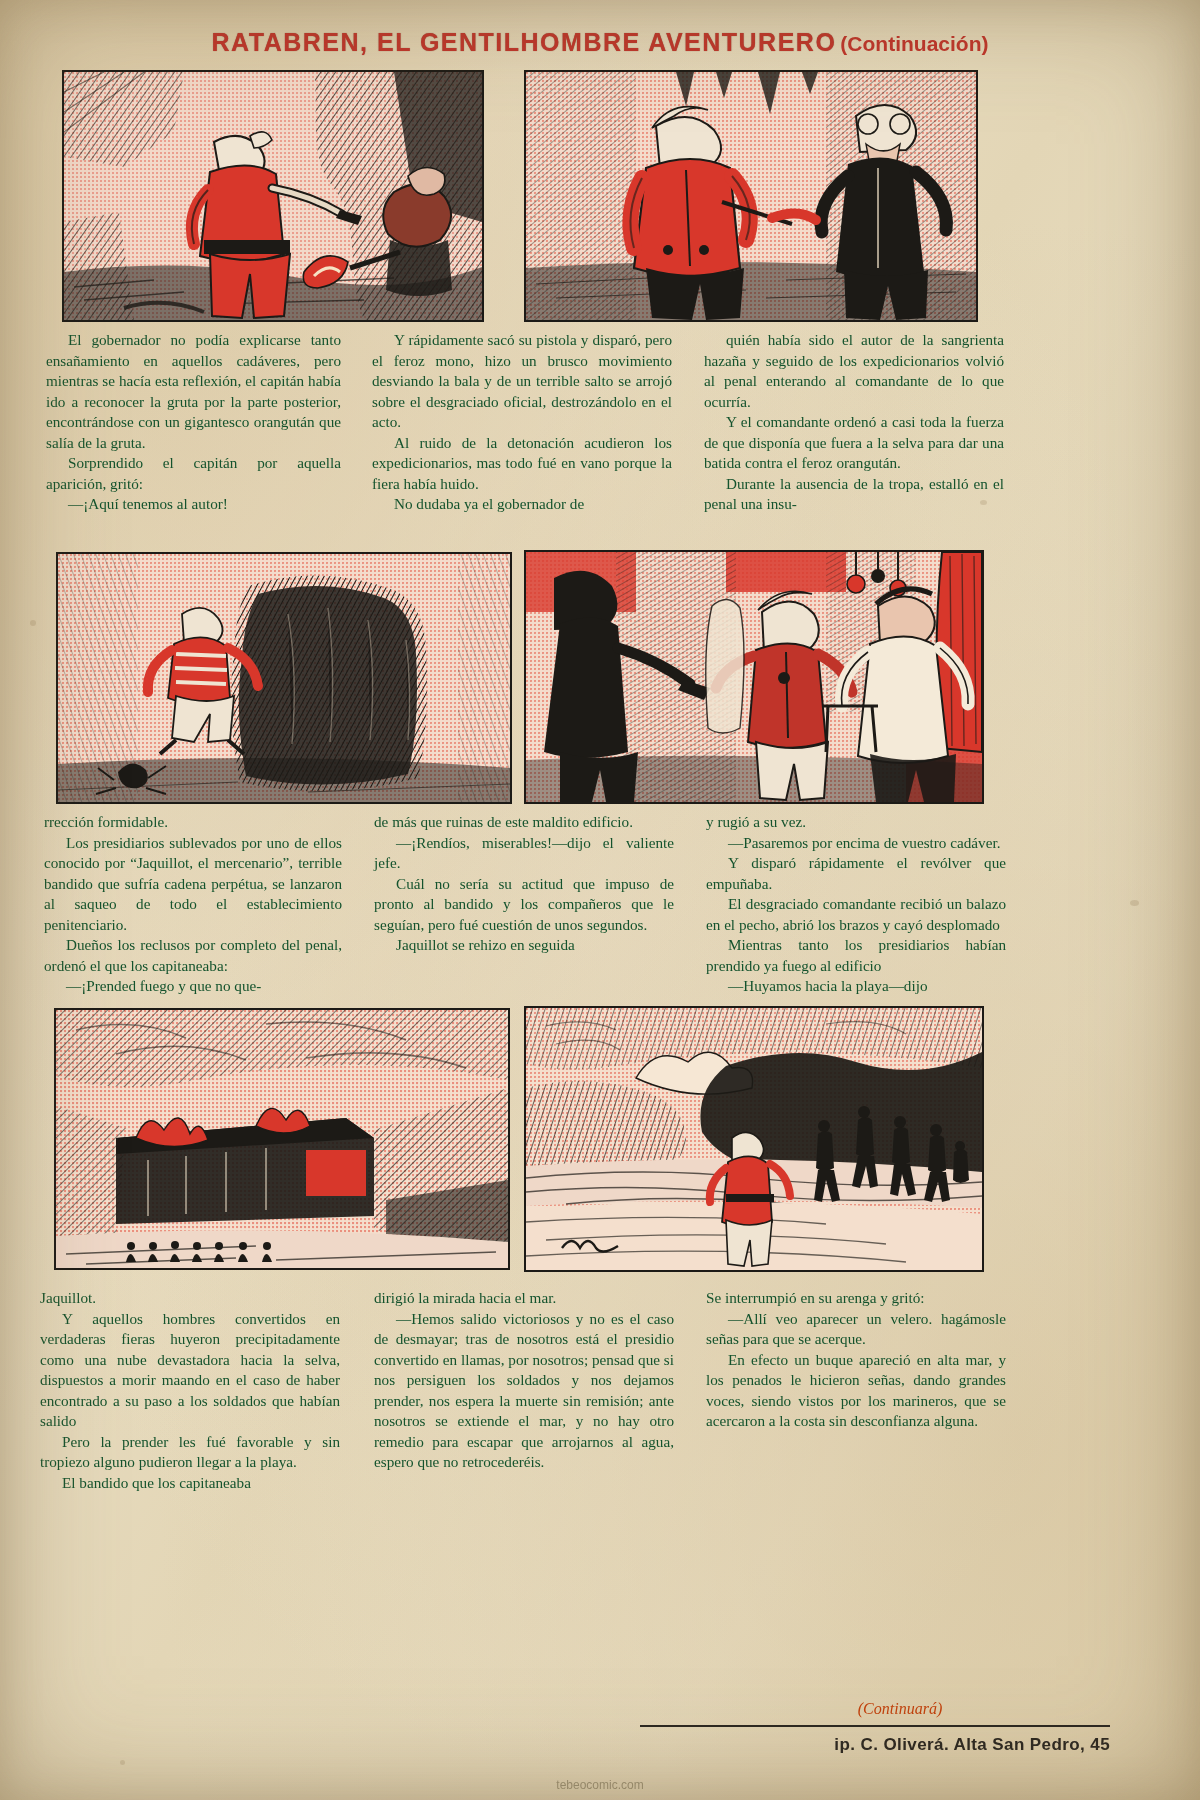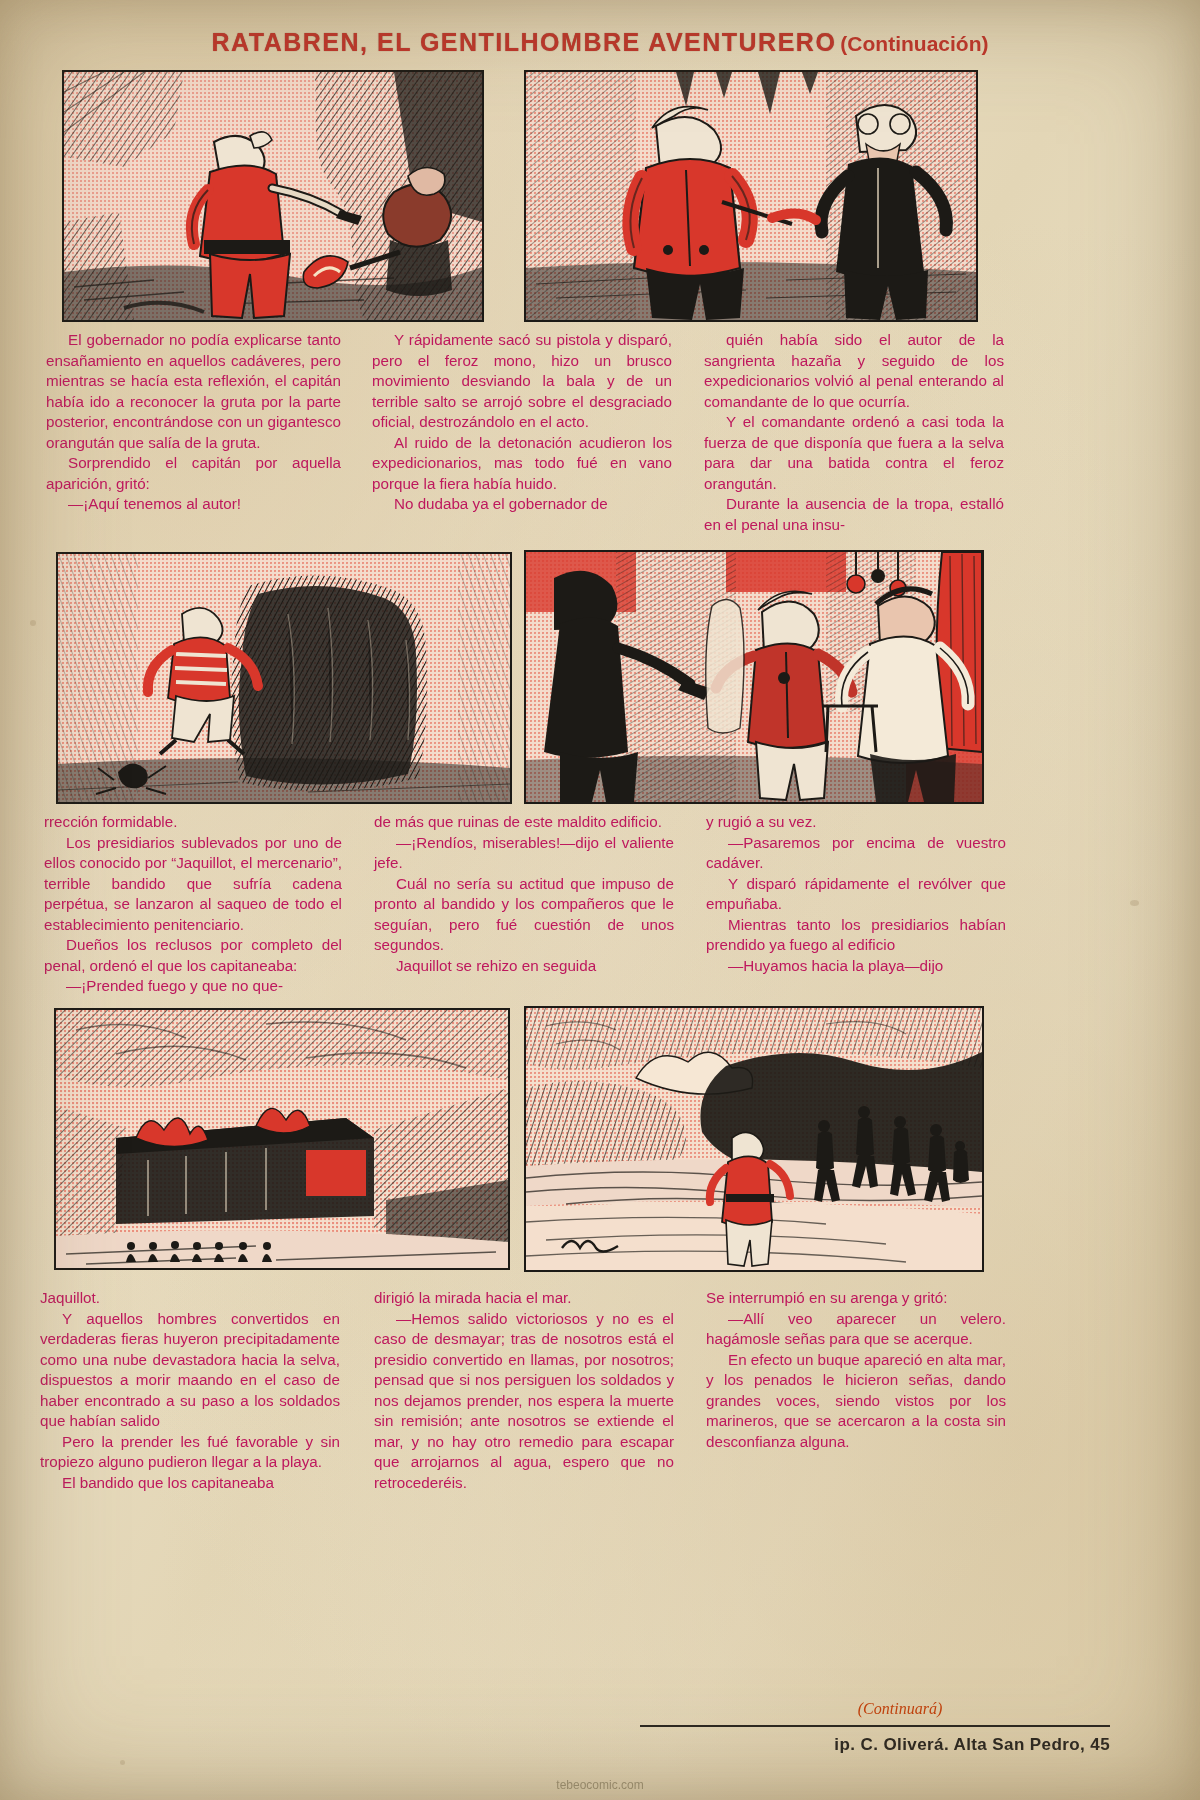--- a/index.html
+++ b/index.html
@@ -51,23 +51,23 @@
     position:absolute;
     border:2px solid #1c1a16;
     background:#efd8c8;
     overflow:hidden;
   }
   
   .col{
     position:absolute;
     font-size:15.2px;
     line-height:20.5px;
-    color:#be185d;
+    color:#14532d;
     text-align:justify;
-    font-family:Liberation Sans, sans-serif;
+    font-family:Liberation Serif, serif;
   }
   .col p{margin:0;text-indent:22px;}
   .col p.noind{text-indent:0;}
   
   .footer{
     position:absolute;left:640px;top:1735px;width:470px;
     text-align:right;
     font-family:"Liberation Sans", sans-serif;
     font-weight:bold;font-size:17px;color:#2a2620;
     letter-spacing:.4px;
@@ -361,20 +361,21 @@
   <div class="col" style="left:374px;top:812px;width:300px;">
     <p class="noind">de más que ruinas de este maldito edificio.</p>
     <p>—¡Rendíos, miserables!—dijo el valiente jefe.</p>
     <p>Cuál no sería su actitud que impuso de pronto al bandido y los compañeros que le seguían, pero fué cuestión de unos segundos.</p>
     <p>Jaquillot se rehizo en seguida</p>
   </div>
   <div class="col" style="left:706px;top:812px;width:300px;">
     <p class="noind">y rugió a su vez.</p>
     <p>—Pasaremos por encima de vuestro cadáver.</p>
     <p>Y disparó rápidamente el revólver que empuñaba.</p>
+    <p>El desgraciado comandante recibió un balazo en el pecho, abrió los brazos y cayó desplomado</p>
     <p>Mientras tanto los presidiarios habían prendido ya fuego al edificio</p>
     <p>—Huyamos hacia la playa—dijo</p>
   </div>
 
   <div class="panel" style="left:54px;top:1008px;width:452px;height:258px;">
     <svg viewBox="0 0 452 258" preserveAspectRatio="none">
       <defs>
         <pattern id="dots5" width="4" height="4" patternUnits="userSpaceOnUse">
           <circle cx="1" cy="1" r="1.2" fill="#ea8d7b"></circle>
         </pattern>

